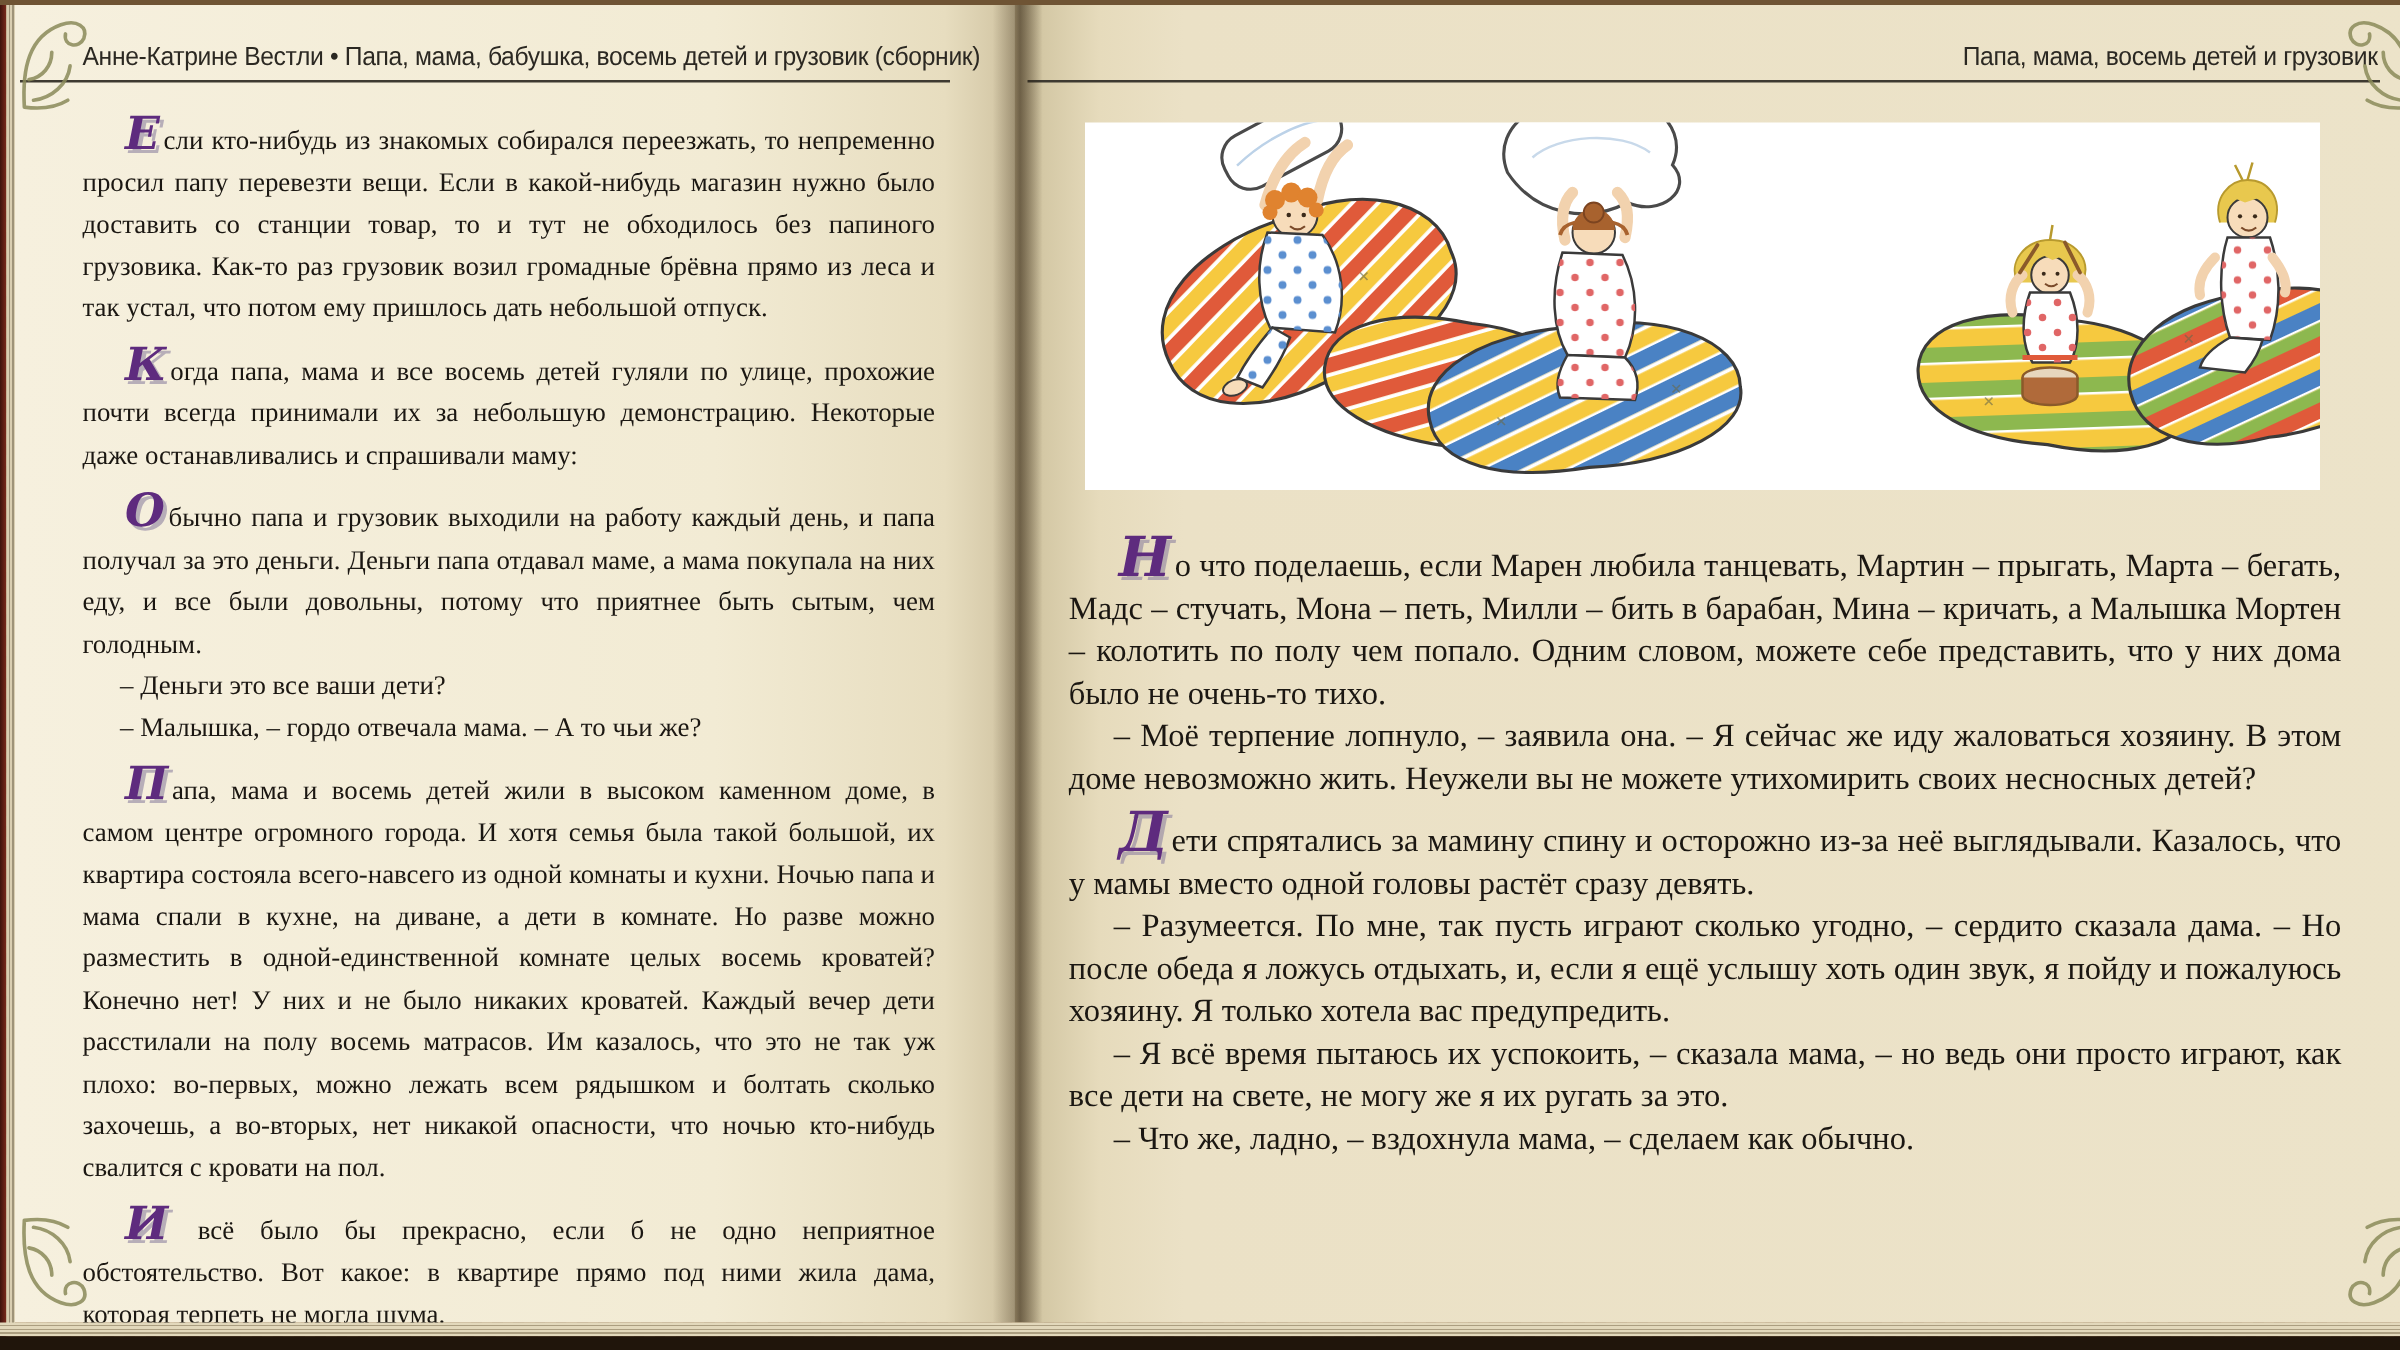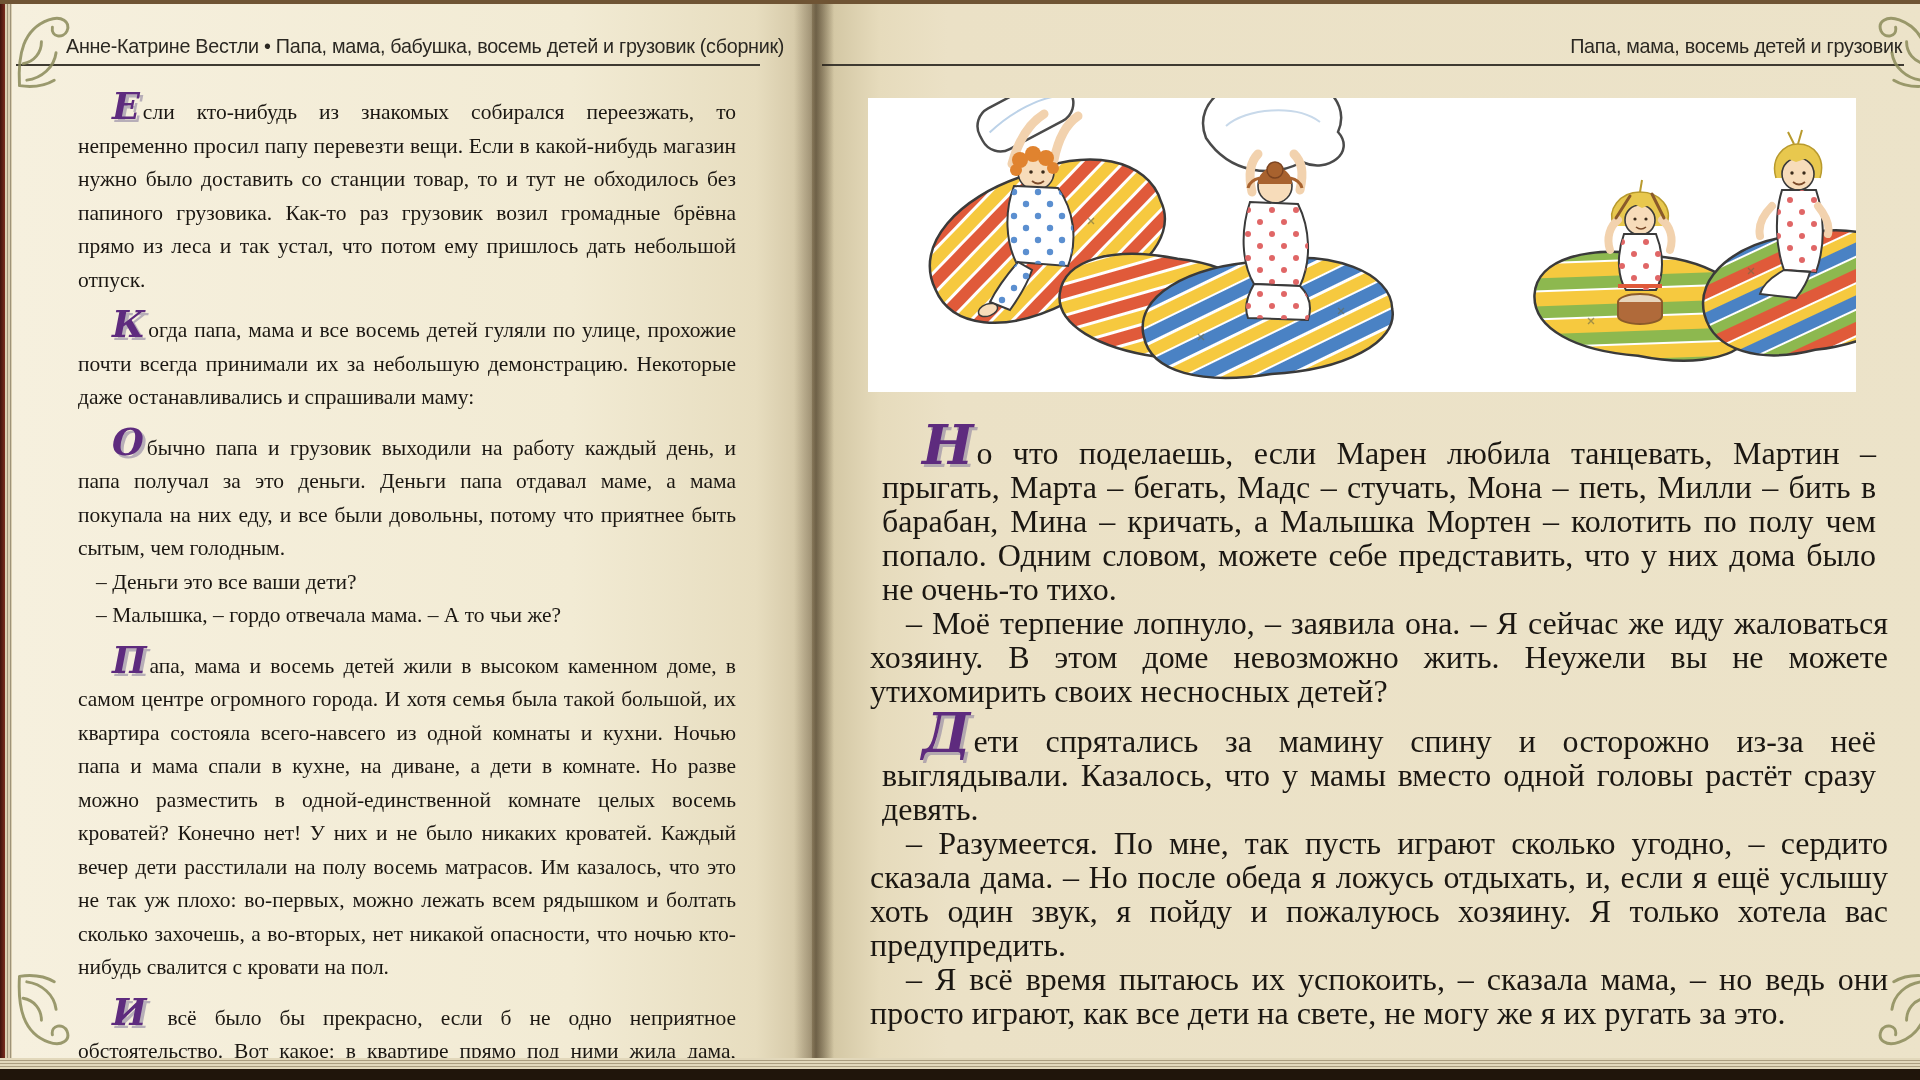--- a/index.html
+++ b/index.html
@@ -36,22 +36,22 @@
     font-size:21px;color:#2b2822;white-space:nowrap;letter-spacing:-0.3px;}
   .rh-left{left:54px;transform:scaleX(.94);transform-origin:left center;}
   .rh-right{right:38px;transform:scaleX(.94);transform-origin:right center;}
   .head-rule{position:absolute;top:60px;height:2px;background:#3e3a31;}
   .rule-left{left:4px;width:744px;}
   .rule-right{left:10px;right:36px;}
 
   
   .text-col{position:absolute;text-align:justify;color:#1b1712;}
   .left-col{left:54px;top:92px;width:682px;font-size:21.5px;line-height:33.5px;}
-  .right-col{left:58px;top:432px;width:1018px;font-size:32px;line-height:34px;}
-  .para{margin:17px 12px 0;text-indent:34px;}
+  .right-col{left:43px;top:432px;width:1018px;font-size:26px;line-height:34px;}
+  .para{margin:17px 0 0;text-indent:34px;}
   .right-col .para{margin-top:16px;text-indent:40px;}
   .para.first{margin-top:0;}
   .dialogue{margin:0;text-indent:30px;}
   .right-col .dialogue{text-indent:36px;}
   .dropcap{font-family:"DejaVu Serif",serif;font-style:italic;font-weight:bold;
     color:#5e2b7e;font-size:170%;line-height:0;margin-right:3px;
     text-shadow:3px 3px 0 rgba(142,130,160,.6);}
 
   
   .illustration{position:absolute;left:56px;top:94px;width:988px;height:294px;background:#ffffff;}
@@ -226,20 +226,21 @@
         </g>
       </svg>
     </div>
 
     <div class="text-col right-col">
       <p class="para first"><span class="dropcap">Н</span><span>о что поделаешь, если Марен любила танцевать, Мартин – прыгать, Марта – бегать, Мадс – стучать, Мона – петь, Милли – бить в барабан, Мина – кричать, а Малышка Мортен – колотить по полу чем попало. Одним словом, можете себе представить, что у них дома было не очень-то тихо.</span></p>
       <p class="dialogue">– Моё терпение лопнуло, – заявила она. – Я сейчас же иду жаловаться хозяину. В этом доме невозможно жить. Неужели вы не можете утихомирить своих несносных детей?</p>
       <p class="para"><span class="dropcap">Д</span><span>ети спрятались за мамину спину и осторожно из-за неё выглядывали. Казалось, что у мамы вместо одной головы растёт сразу девять.</span></p>
       <p class="dialogue">– Разумеется. По мне, так пусть играют сколько угодно, – сердито сказала дама. – Но после обеда я ложусь отдыхать, и, если я ещё услышу хоть один звук, я пойду и пожалуюсь хозяину. Я только хотела вас предупредить.</p>
       <p class="dialogue">– Я всё время пытаюсь их успокоить, – сказала мама, – но ведь они просто играют, как все дети на свете, не могу же я их ругать за это.</p>
+      <p class="dialogue">– Что же, ладно, – вздохнула мама, – сделаем как обычно.</p>
     </div>
   </div>
 
   <div class="spine"></div>
 
   <div class="edge-left"></div>
   <div class="stack-left"></div>
   <div class="edge-right"></div>
   <div class="edge-top"></div>
   <div class="stack-bottom"></div>

